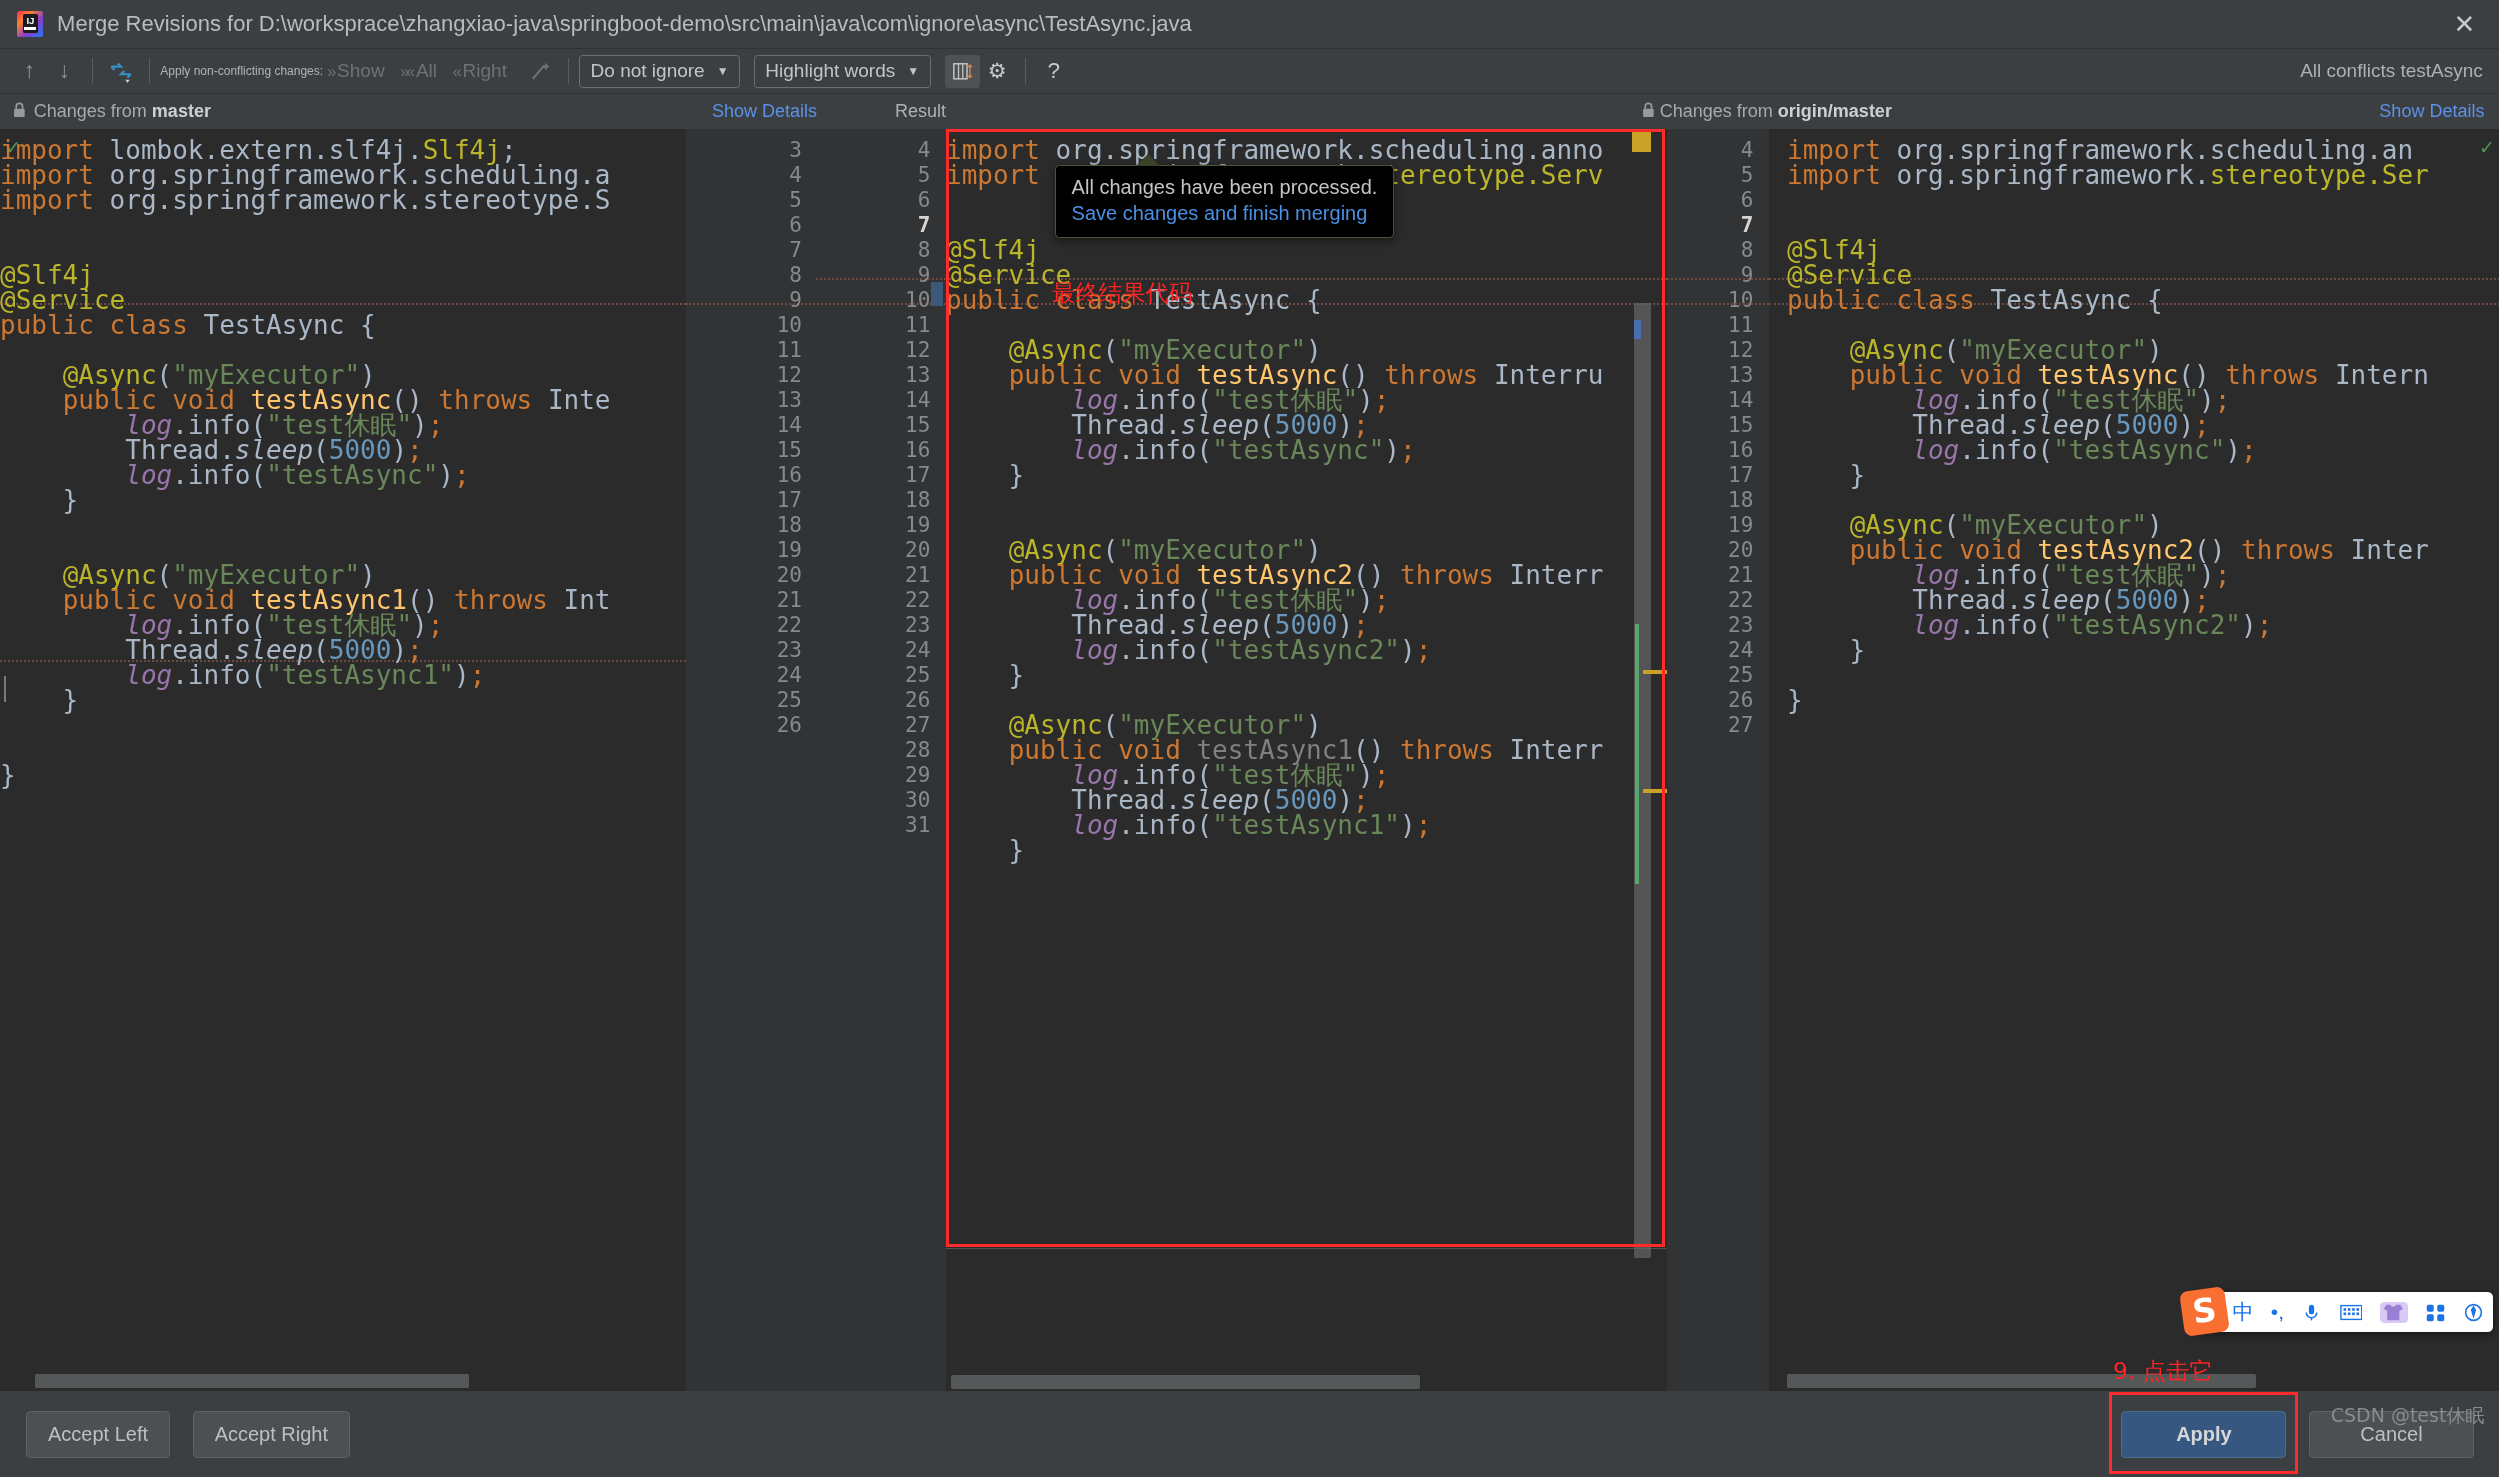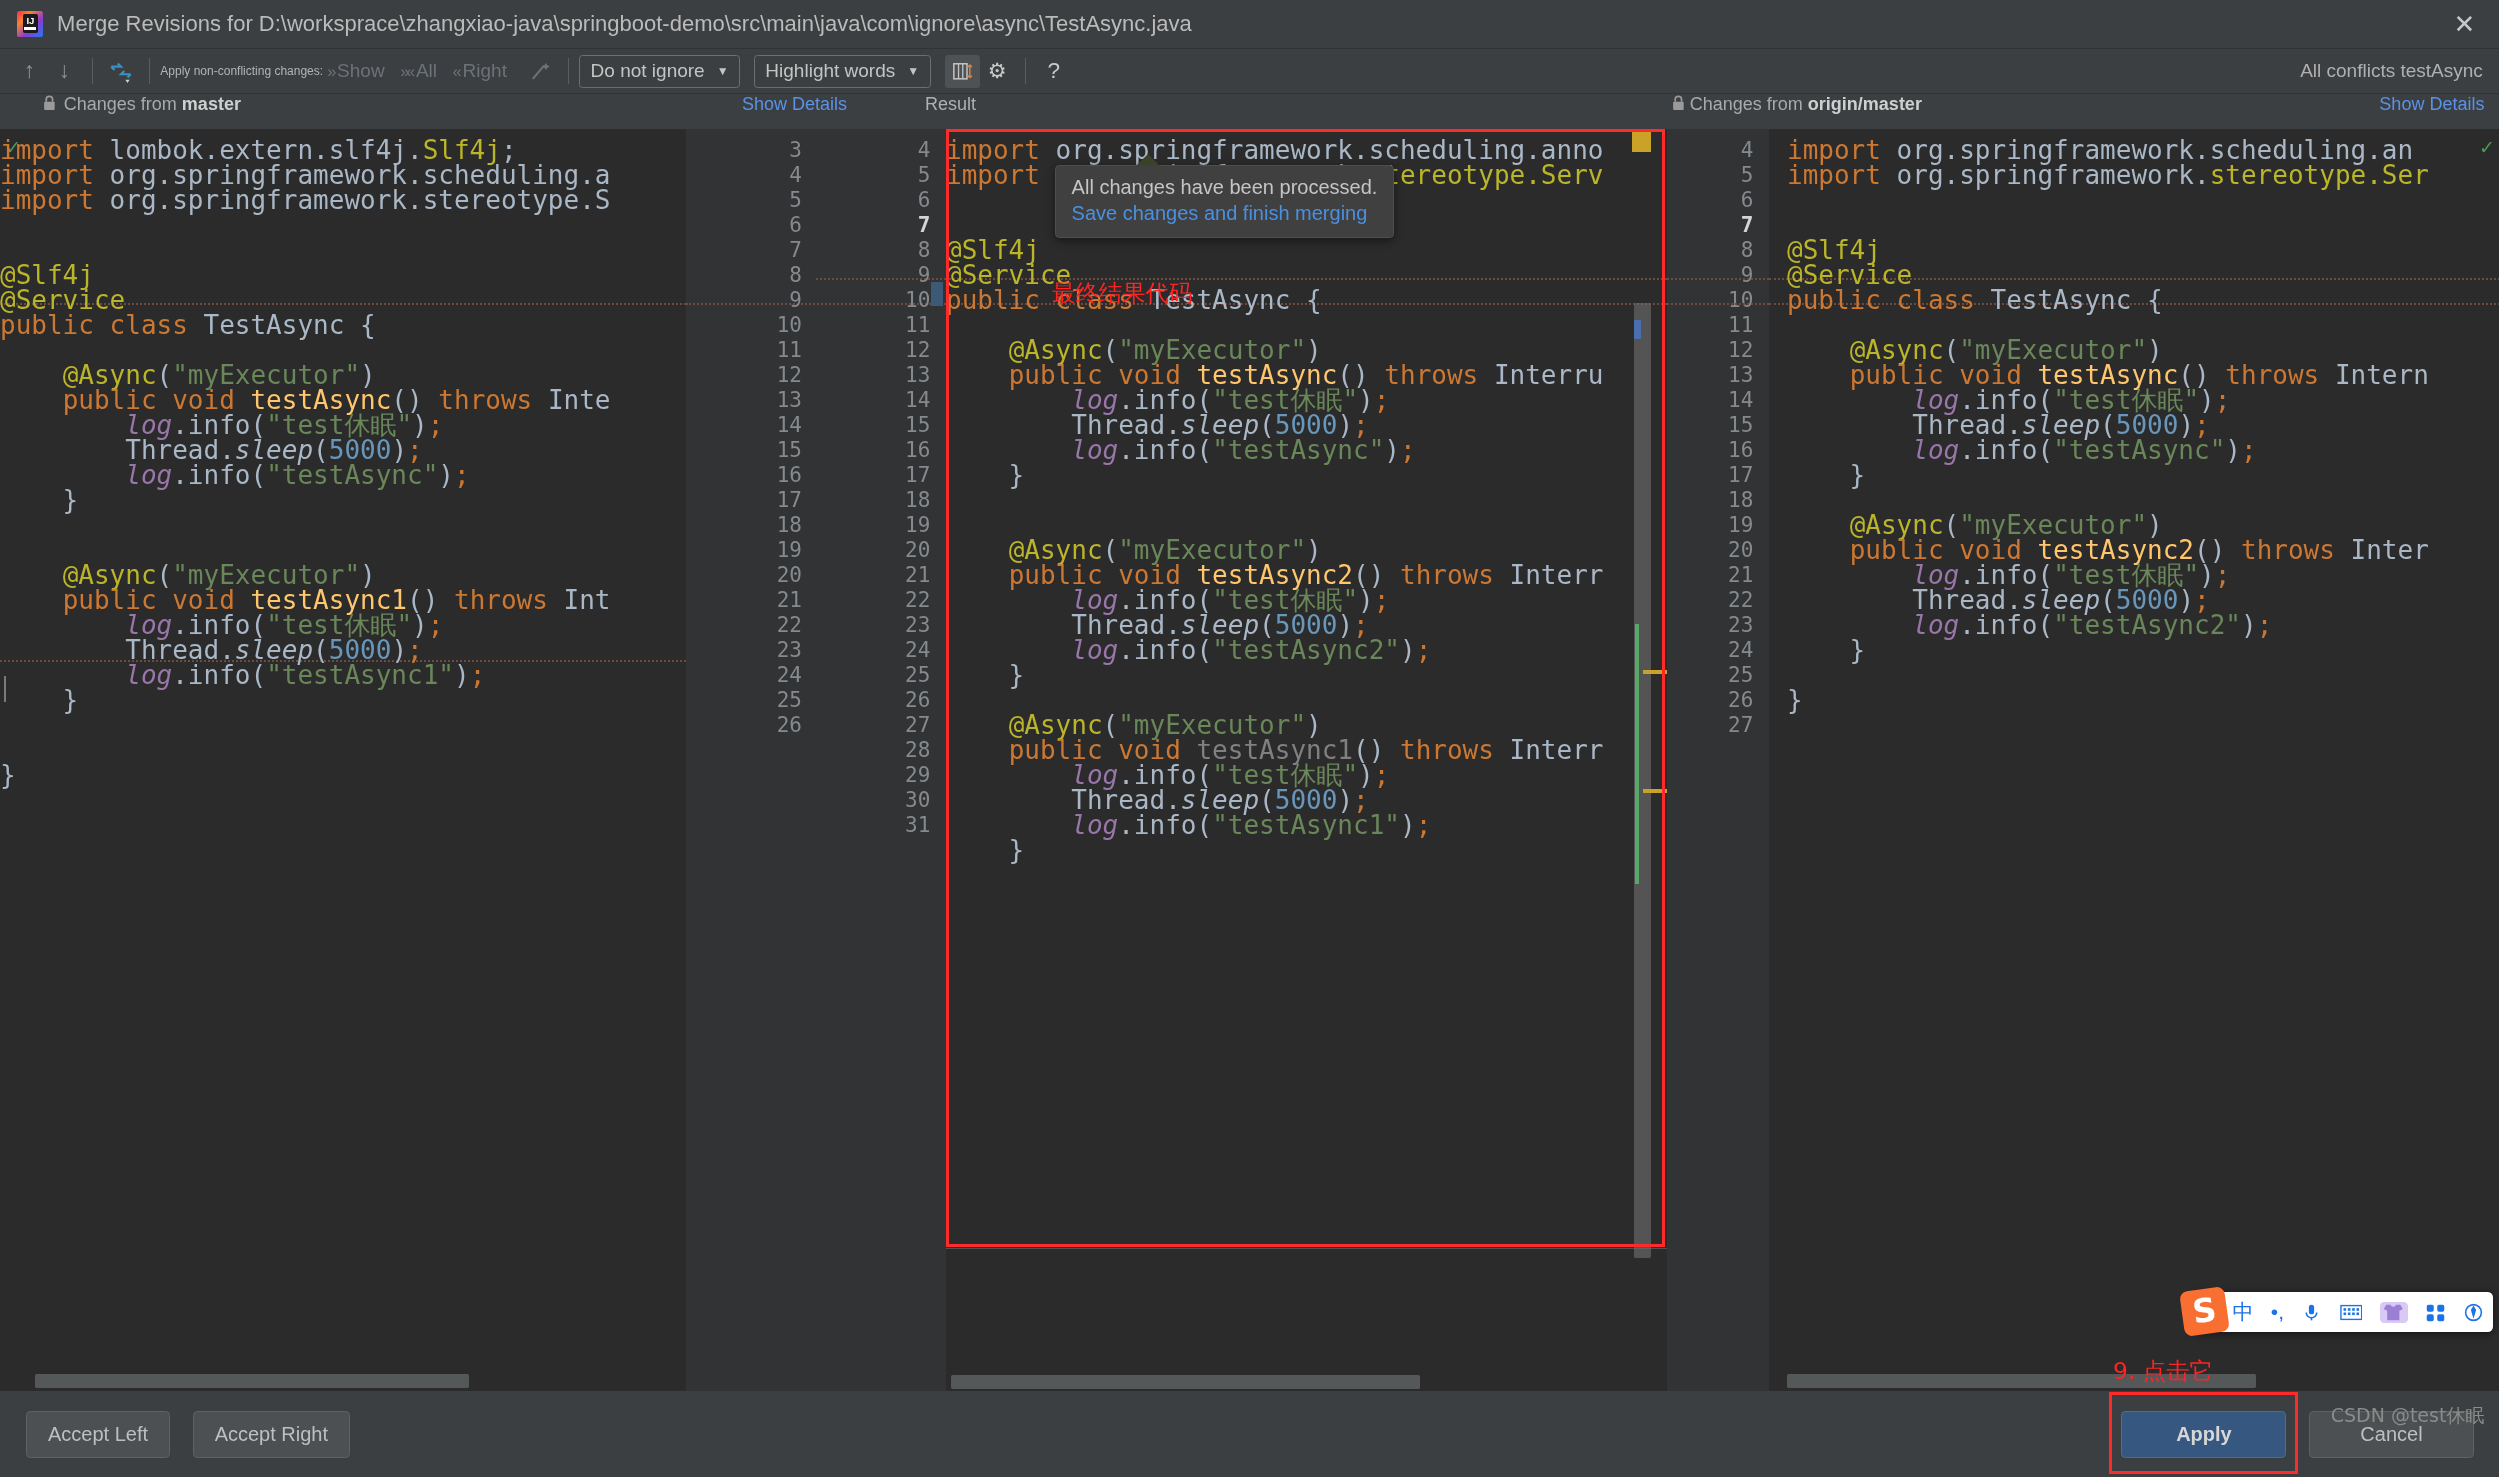--- a/index.html
+++ b/index.html
@@ -82,21 +82,21 @@
   }
   .tb-gear { width:35px; height:33px; display:flex; align-items:center;justify-content:center;
     color:#c9c9c9; font-size:21px; cursor:pointer;}
   .tb-help { width:35px;height:33px;display:flex;align-items:center;justify-content:center;
     color:#c9c9c9; font-size:22.6px; cursor:pointer; }
   .conflicts-status { color:#b0b0b0; font-size:19px; margin-left:auto; padding-right: 5.2px; white-space:nowrap;}
 
   
   .panetitles {
     height: 35px; flex: 0 0 35px; background:#3c3f41;
-    display:flex; align-items:flex-start; font-size:18px; position:relative;padding-left:30px;
+    display:flex; align-items:center; font-size:18px; position:relative;
   }
   .pt-left { width: 946px; display:flex; align-items:center; padding-left:12px; gap:7px;}
   .pt-center { width: 669px; display:flex; align-items:center; justify-content:flex-start; }
   .pt-right { flex:1; display:flex; align-items:center; padding-left: 26px; gap:4px;}
   .lock-icon { color:#9a9a9a; font-size:15.6px; }
   .pt-label { color:#a9a9a9; }
   .pt-label b { color:#cfcfcf; }
   .show-details { color:#5a92e8; cursor:pointer; }
   .result-label { color:#b0b0b0; }
 
@@ -169,21 +169,21 @@
     z-index: 40;
   }
   .cn-annot {
     position:absolute; color:#ff2424; font-size:23.4px; z-index:45;
     font-family:"DejaVu Sans", sans-serif;
   }
 
   
   .tooltip {
     position:absolute; z-index: 60;
-    background:#404040; border:0.9px solid #4d5435; border-radius:4.3px;
+    background:#000000; border:0.9px solid #4d5435; border-radius:4.3px;
     padding: 10.4px 15.6px 12px 15.6px;
     box-shadow: 0 2.6px 8.7px rgba(0,0,0,0.45);
     font-family:"Liberation Sans", sans-serif;
   }
   .tooltip .l1 { color:#c5c5c5; font-size:20px; margin-bottom:2.6px; }
   .tooltip .l2 { color:#4a90e2; font-size:20px; cursor:pointer; }
   .tooltip .arrow {
     position:absolute; top:-12px; left: 80px;
     width:0;height:0;border-left:12px solid transparent;border-right:12px solid transparent;
     border-bottom:12px solid #3b4229;

